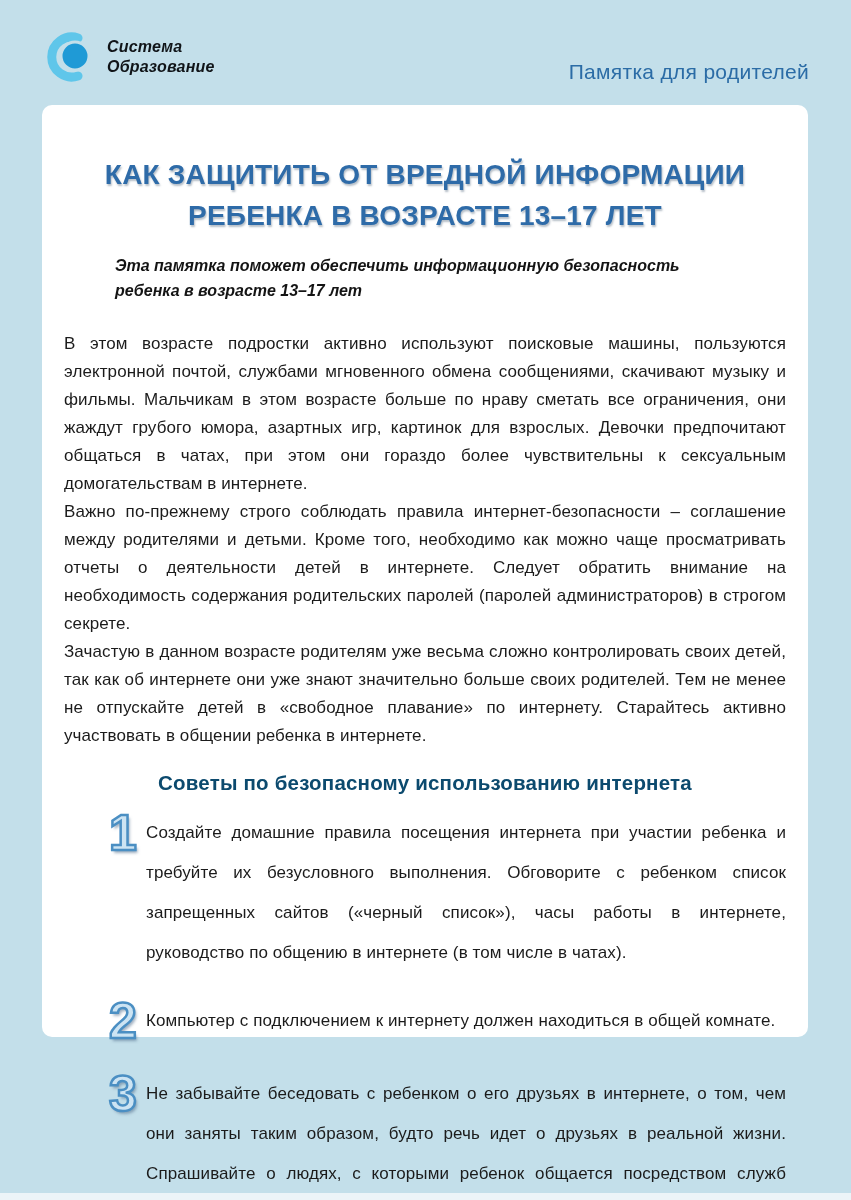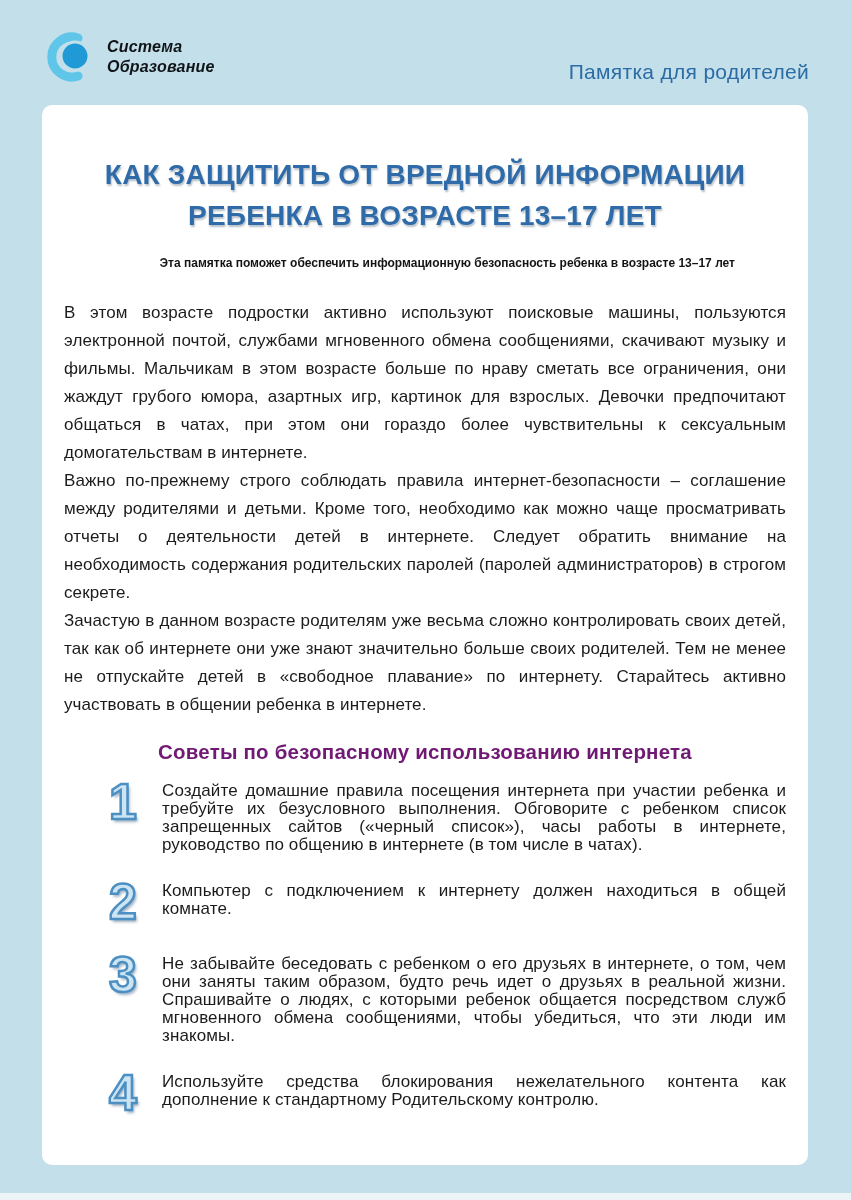--- a/index.html
+++ b/index.html
@@ -44,61 +44,62 @@
     color: #2b6ca6;
     letter-spacing: 0.3px;
   }
 
   
   .card {
     position: absolute;
     left: 42px;
     top: 105px;
     width: 766px;
-    height: 1060px;
+    height: 932px;
     background: #ffffff;
     border-radius: 10px;
     box-sizing: border-box;
     padding: 50px 22px 20px 22px;
   }
 
   .title {
     margin: 0;
     text-align: center;
     color: #2e6ba8;
     font-size: 28px;
     font-weight: 800;
     line-height: 1.45;
     letter-spacing: 0.2px;
     text-shadow: 1px 2px 2px rgba(90,110,130,0.45);
   }
 
   .subtitle {
     margin: 18px auto 0 auto;
     max-width: 620px;
-    text-align: right;
+    text-align: left;
+    font-style: italic;
     font-weight: bold;
-    font-size: 12px;
+    font-size: 16px;
     line-height: 1.55;
     color: #141414;
   }
 
   .body-text { margin-top: 26px; }
   .body-text p {
     margin: 0;
     font-size: 17px;
     line-height: 28px;
     text-align: justify;
     letter-spacing: 0.1px;
   }
 
   .tips-heading {
     margin: 21px 0 18px 0;
     text-align: center;
-    color: #701a75;
+    color: #0c4a6e;
     font-size: 20.5px;
     font-weight: bold;
     letter-spacing: 0.2px;
   }
 
   .tip-row {
     display: flex;
     margin: 0 0 28px 36px;
     align-items: flex-start;
   }
@@ -109,23 +110,23 @@
     font-size: 50px;
     line-height: 1;
     font-weight: 700;
     color: #cde4f3;
     -webkit-text-stroke: 2.5px #4b8fc3;
     text-shadow: 2px 3px 3px rgba(80,110,140,0.55);
     text-align: center;
   }
   .tip-text {
     flex: 1;
-    margin-left: 16px;
+    margin-left: 0;
     font-size: 17px;
-    line-height: 18px;
+    line-height: 40px;
     text-align: justify;
     letter-spacing: 0.1px;
   }
   .tip-row:last-child { margin-bottom: 0; }
 
   .bottom-strip {
     position: absolute;
     left: 0;
     bottom: 0;
     width: 100%;

